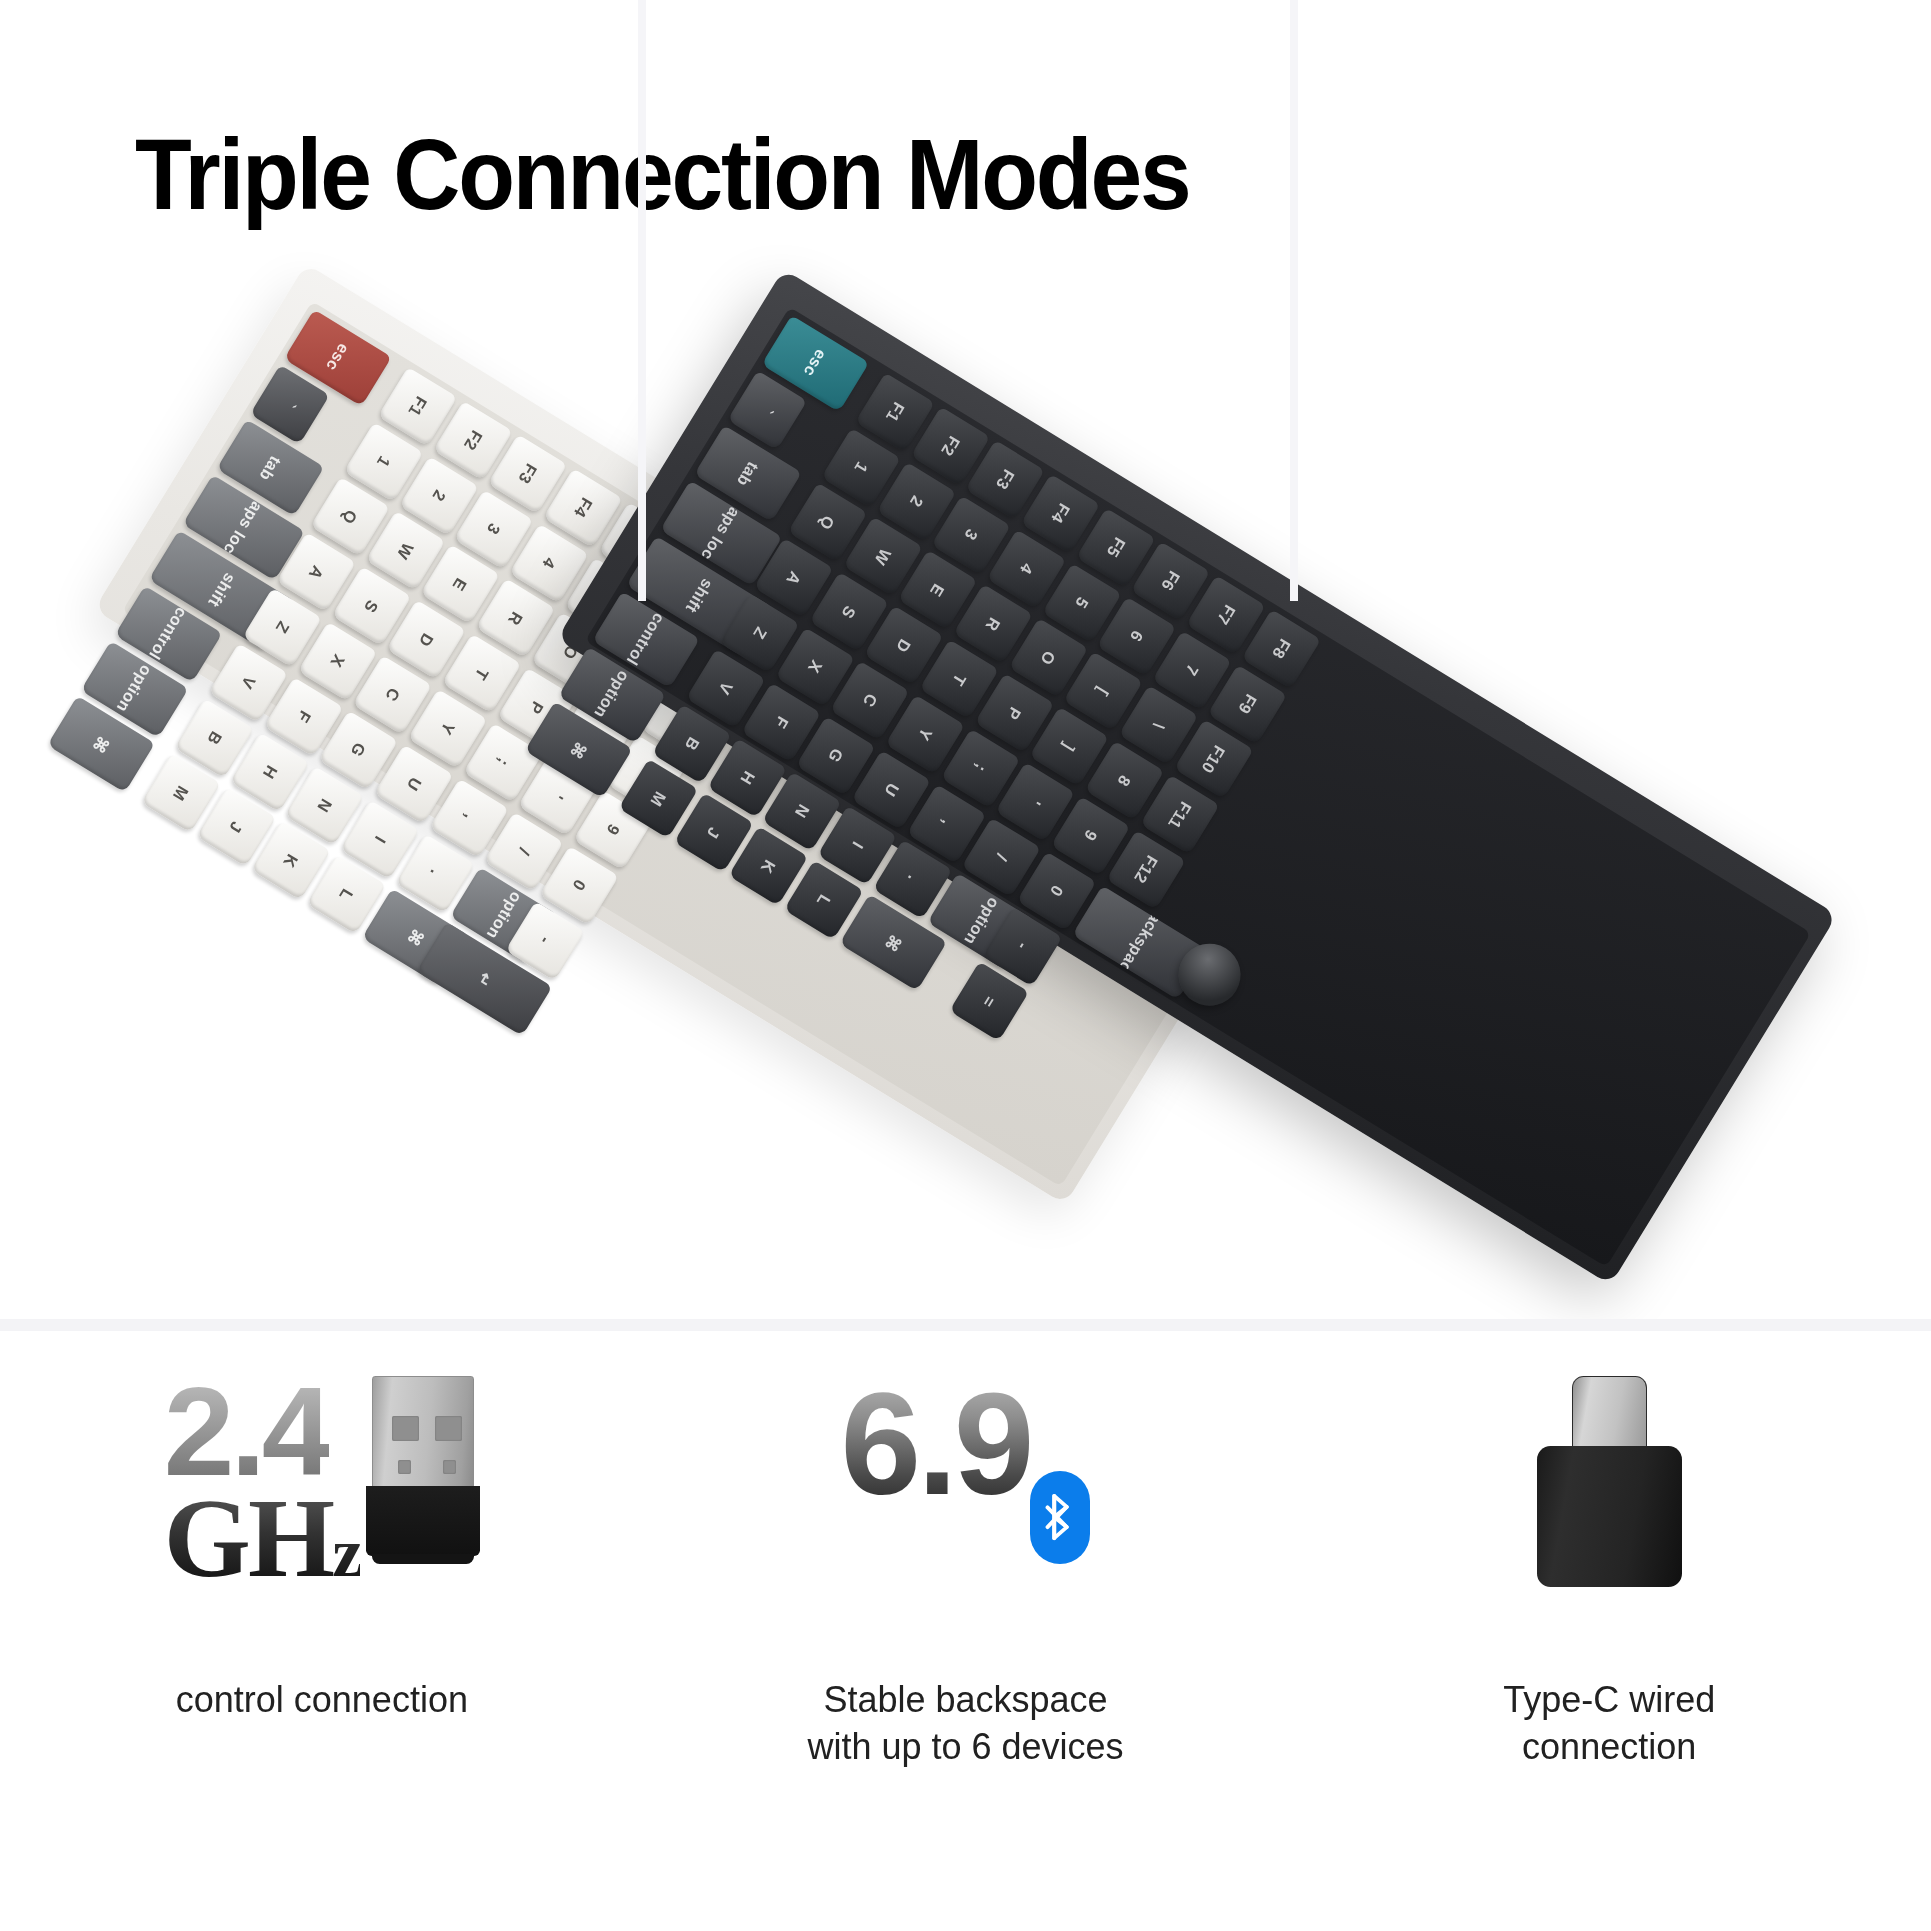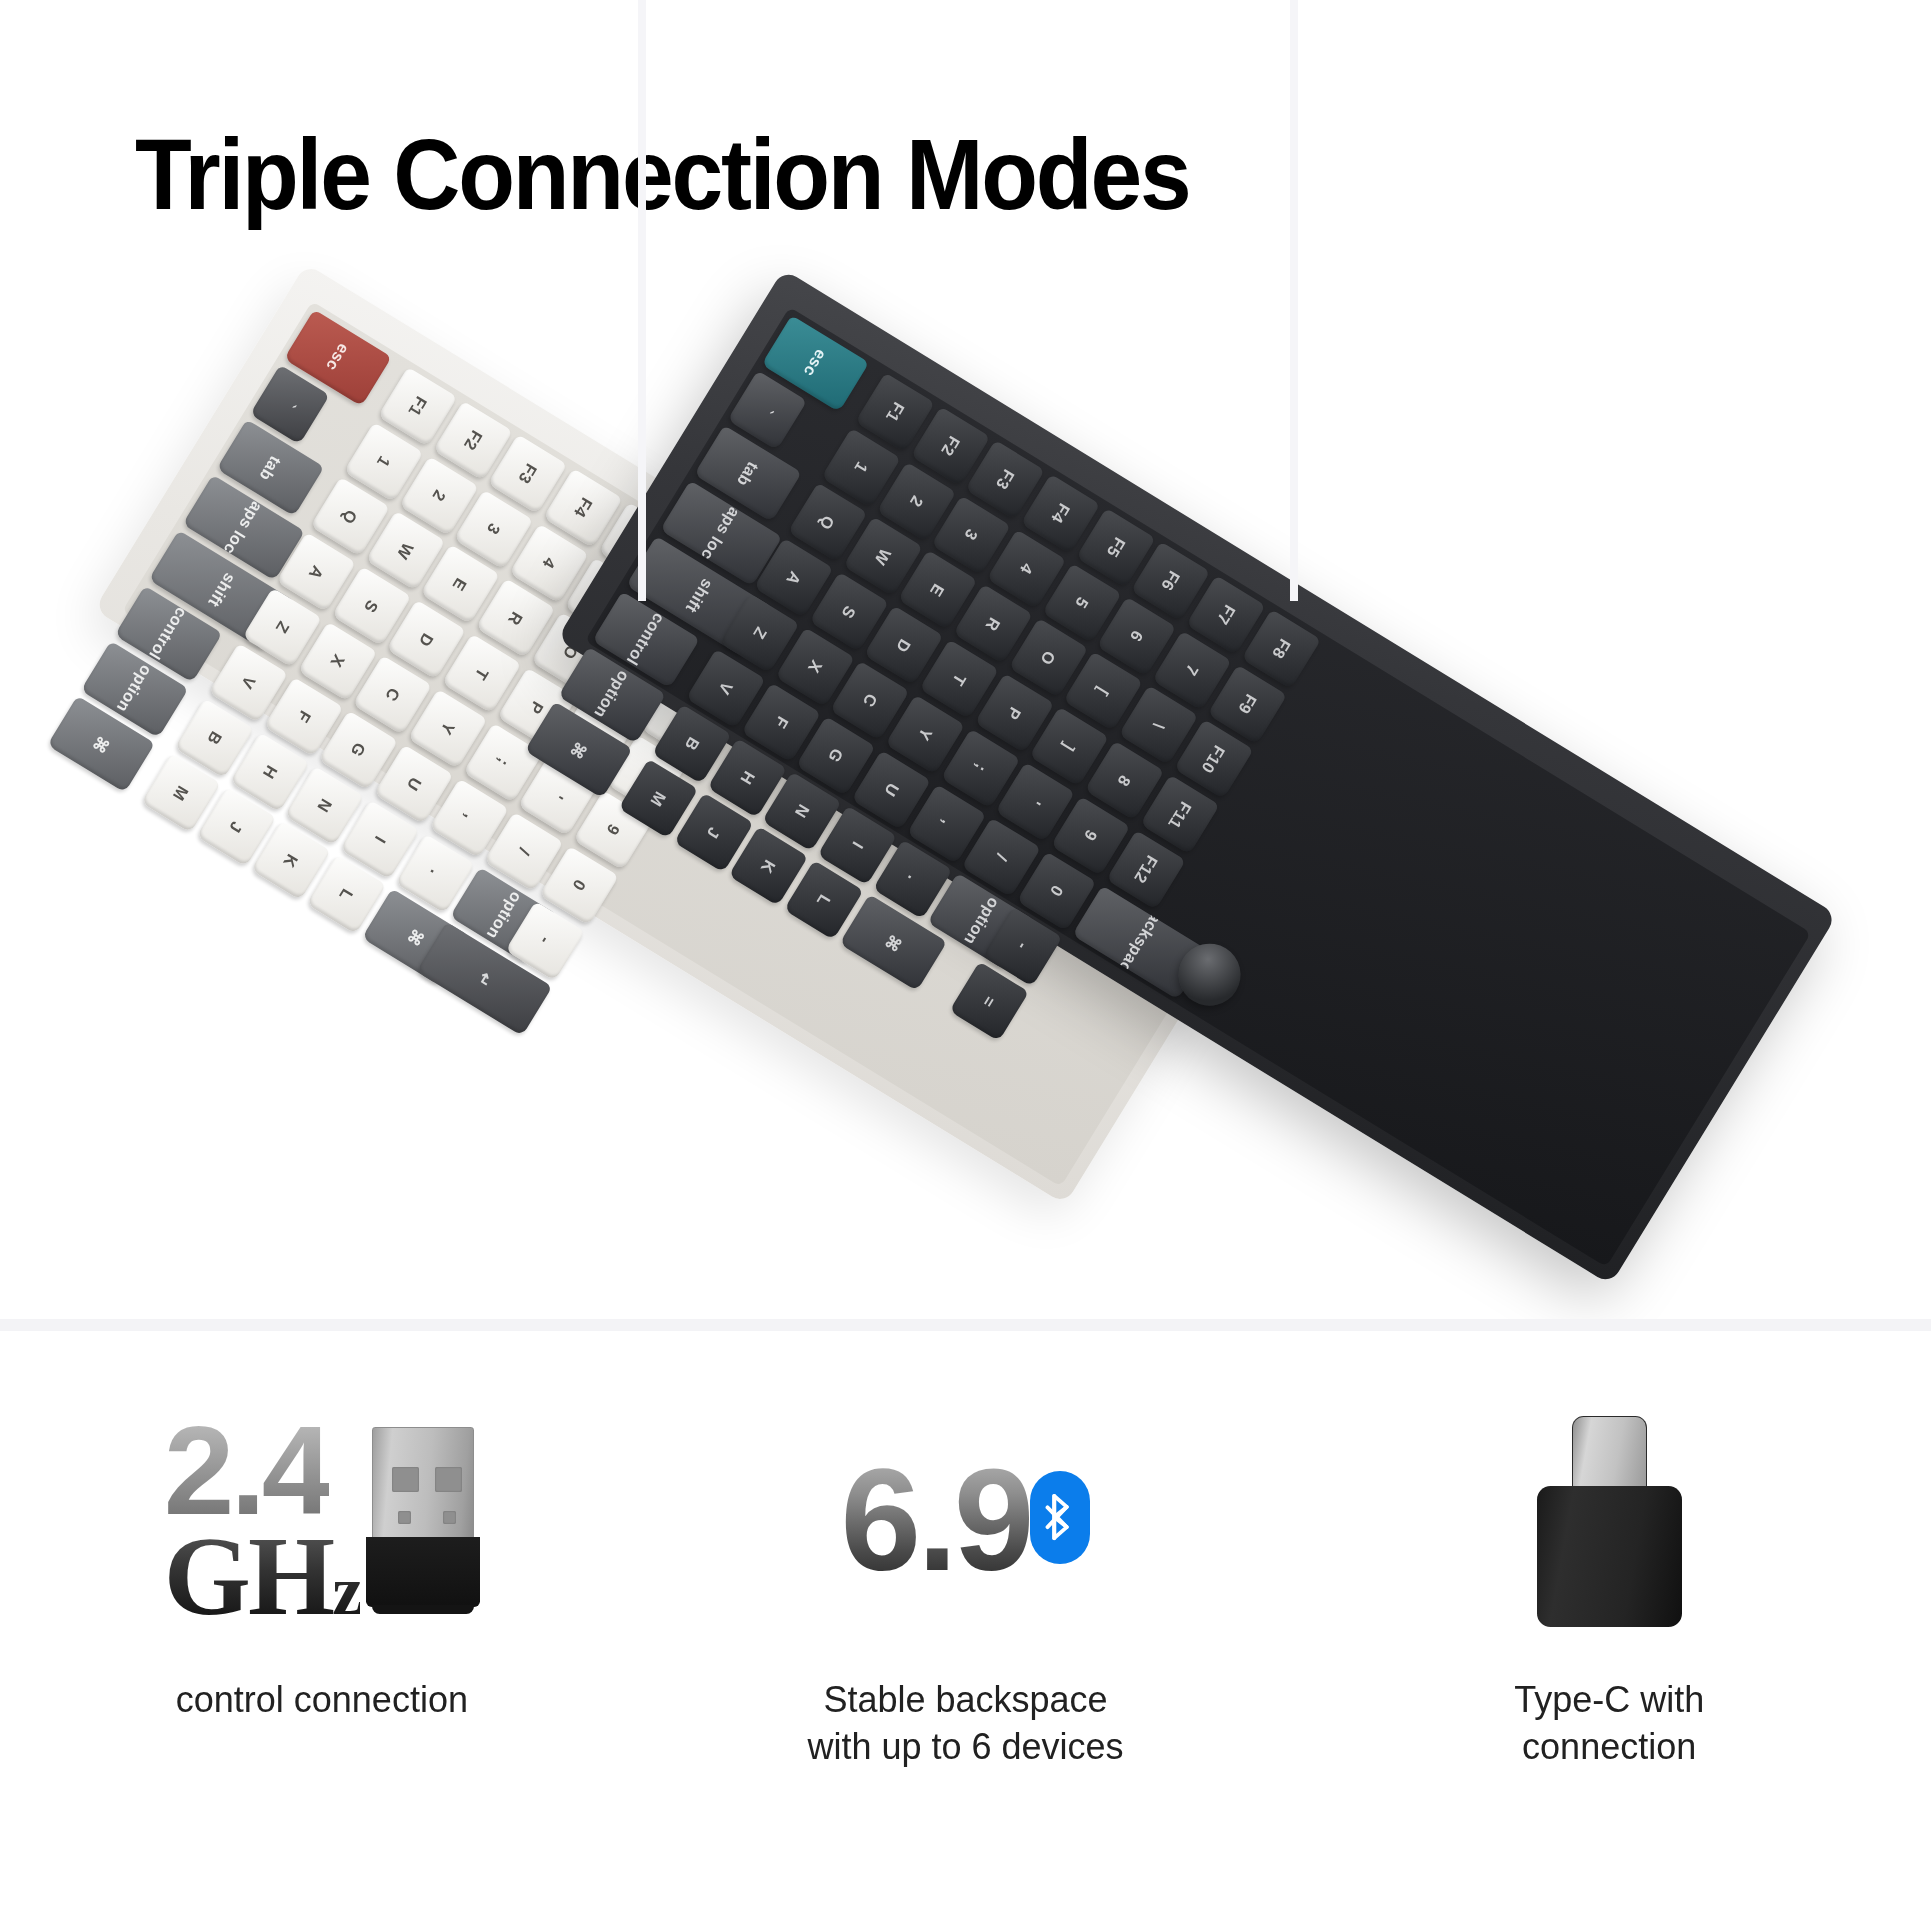--- a/index.html
+++ b/index.html
@@ -161,21 +161,21 @@
     width: 7.7px;
     height: 601px;
     background: #f5f5f8;
   }
   .divider-v.v1 { left: 638px; }
   .divider-v.v2 { left: 1290px; }
 
   .feature-visual {
     height: 290px;
     display: flex;
-    align-items: center;
+    align-items: flex-start;
     justify-content: center;
     margin-top: 46px;
     gap: 0;
   }
   .big-num {
     font-size: 145px;
     font-weight: 700;
     line-height: 0.95;
     letter-spacing: -3.9px;
     background: linear-gradient(180deg,#b4b4b4 0%, #8e8e8e 30%, #4a4a4a 72%, #262626 100%);
@@ -795,19 +795,19 @@
   </div>
 
   <div class="feature">
     <div class="feature-visual">
       <div class="typec">
         <div class="typec-tip"></div>
         <div class="typec-body"></div>
       </div>
     </div>
     <div class="feature-caption">
-      <div>Type-C with</div>
+      <div>Type-C wired</div>
       <div>connection</div>
     </div>
   </div>
 
 </div>
 
 
 </body></html>

